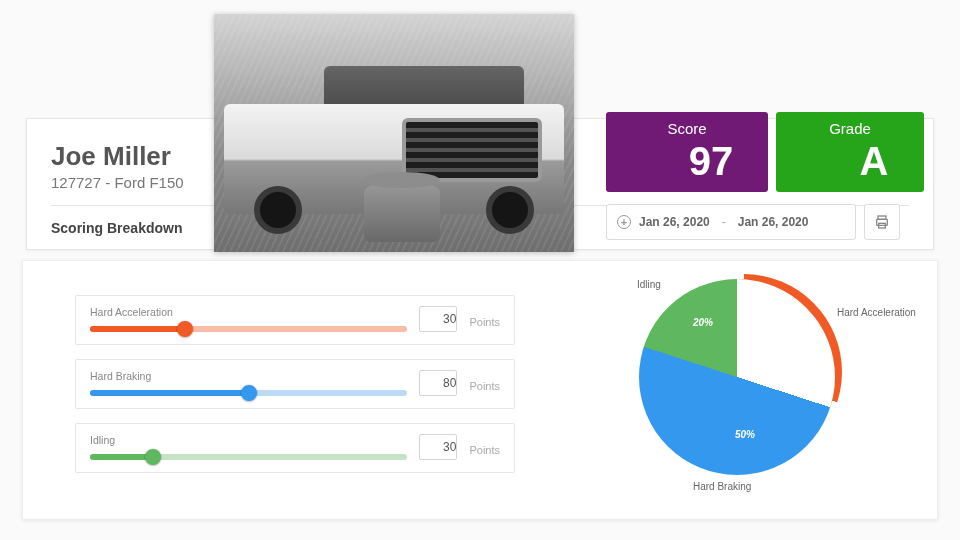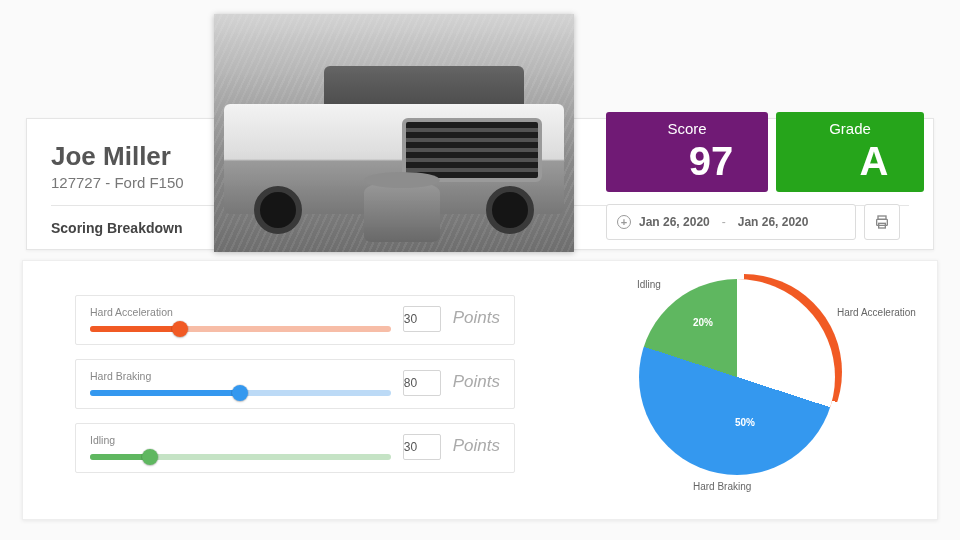--- a/index.html
+++ b/index.html
@@ -195,49 +195,49 @@
   .slider-thumb {
     position: absolute; top: 50%;
     width: 16px; height: 16px; border-radius: 50%;
     transform: translate(-50%, -50%);
     box-shadow: 0 0 0 1px rgba(0,0,0,0.08), 0 1px 2px rgba(0,0,0,0.2);
   }
   .value-box {
     width: 38px; height: 26px;
     border: 1px solid #d5d5d5;
     border-radius: 2px;
-    text-align: left;
+    text-align: right;
     font-size: 12px;
     color: #555;
     line-height: 24px;
   }
   .points-label {
-    font-size: 17px;
+    font-size: 11px;
     color: #aaa;
     margin-bottom: 4px;
-    font-style: italic;
   }
 
   .pie-col {
     flex: 1;
     position: relative;
   }
   .pie-wrap {
     position: absolute;
     left: 96px;
     top: 18px;
     width: 196px;
     height: 196px;
     border-radius: 50%;
   }
   .pie-slice-label {
     position: absolute;
     font-size: 10px;
     font-weight: bold;
     color: #fff;
+    font-style: italic;
   }
   .pie-outer-label {
     position: absolute;
     font-size: 10px;
     color: #666;
   }
 </style>
 </head>
 <body>
 
@@ -332,20 +332,20 @@
                 background: conic-gradient(#f15a24 0deg 108deg, transparent 108deg 360deg);
                 clip-path: polygon(50% 50%, 50% 0%, 100% 0%, 100% 82%);">
     </div>
 
     <div style="position:absolute; left:96px; top:18px; width:196px; height:196px; border-radius:50%;
                 background: conic-gradient(#fff 0deg 108deg, transparent 108deg 360deg);
                 clip-path: polygon(50% 50%, 50% 0%, 100% 0%, 100% 82%); z-index:-0;">
     </div>
 
     <div class="pie-slice-label" style="left:232px; top:76px;">30%</div>
-    <div class="pie-slice-label" style="left:156px; top:156px;padding-left:36px;">50%</div>
+    <div class="pie-slice-label" style="left:156px; top:168px;padding-left:36px;">50%</div>
     <div class="pie-slice-label" style="left:150px; top:56px;">20%</div>
 
     <div class="pie-outer-label" style="left:294px; top:46px;">Hard Acceleration</div>
     <div class="pie-outer-label" style="left:150px; top:220px;">Hard Braking</div>
     <div class="pie-outer-label" style="left:94px;  top:18px;">Idling</div>
   </div>
 </div>
 
 </body></html>

